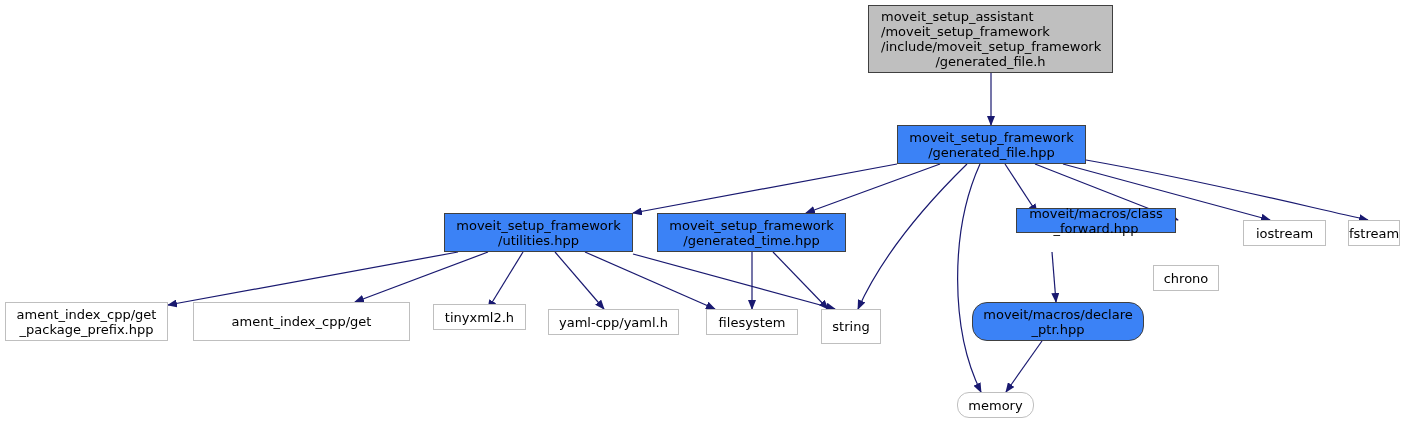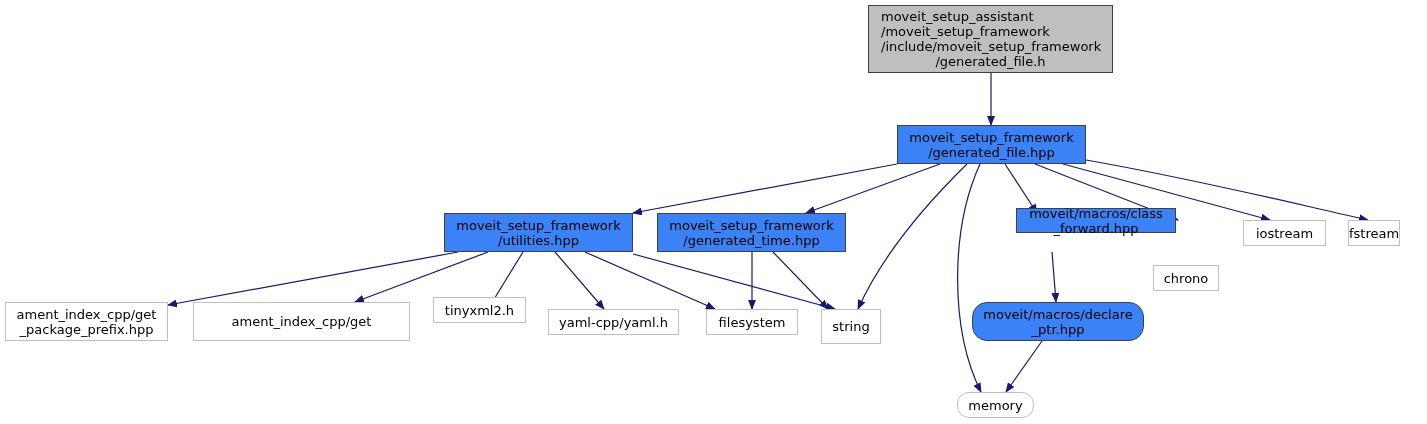--- a/index.html
+++ b/index.html
@@ -50,19 +50,19 @@
     <div class="node root" style="left: 868px; top: 5px; width: 245px; height: 68px; align-items: center;"><span style="align-self: flex-start; padding-left: 12px;">moveit_setup_assistant</span><span style="align-self: flex-start; padding-left: 12px;">/moveit_setup_framework</span><span style="align-self: flex-start; padding-left: 12px;">/include/moveit_setup_framework</span><span>/generated_file.h</span></div>
     <div class="node local" style="left: 897px; top: 125px; width: 189px; height: 39px;"><span>moveit_setup_framework</span><span>/generated_file.hpp</span></div>
     <div class="node local" style="left: 444px; top: 213px; width: 189px; height: 39px;"><span>moveit_setup_framework</span><span>/utilities.hpp</span></div>
     <div class="node local" style="left: 657px; top: 213px; width: 189px; height: 39px;"><span>moveit_setup_framework</span><span>/generated_time.hpp</span></div>
     <div class="node local" style="left: 971px; top: 208px; width: 160px; height: 25px; margin-left: 45px;"><span>moveit/macros/class</span><span>_forward.hpp</span></div>
     <div class="node ext" style="left: 1153px; top: 220px; width: 66px; height: 26px; margin-top: 45px;"><span>chrono</span></div>
     <div class="node ext" style="left: 1243px; top: 220px; width: 83px; height: 26px;"><span>iostream</span></div>
     <div class="node ext" style="left: 1348px; top: 220px; width: 52px; height: 26px;"><span>fstream</span></div>
     <div class="node ext" style="left: 5px; top: 302px; width: 163px; height: 39px;"><span>ament_index_cpp/get</span><span>_package_prefix.hpp</span></div>
     <div class="node ext" style="left: 193px; top: 302px; width: 217px; height: 39px;"><span>ament_index_cpp/get</span></div>
-    <div class="node ext" style="left: 433px; top: 297px; width: 93px; height: 26px;"><span>tinyxml2.h</span></div>
+    <div class="node ext" style="left: 433px; top: 304px; width: 93px; height: 26px;"><span>tinyxml2.h</span></div>
     <div class="node ext" style="left: 548px; top: 309px; width: 131px; height: 26px; text-align: right;"><span>yaml-cpp/yaml.h</span></div>
     <div class="node ext" style="left: 706px; top: 309px; width: 92px; height: 26px;"><span>filesystem</span></div>
     <div class="node ext" style="left: 821px; top: 309px; width: 60px; height: 35px;"><span>string</span></div>
     <div class="node local" style="left: 972px; top: 302px; width: 172px; height: 39px; border-radius: 15px;"><span>moveit/macros/declare</span><span>_ptr.hpp</span></div>
     <div class="node ext" style="left: 957px; top: 392px; width: 77px; height: 26px; border-radius: 12px;"><span>memory</span></div>
   </div>
 
 </body></html>

